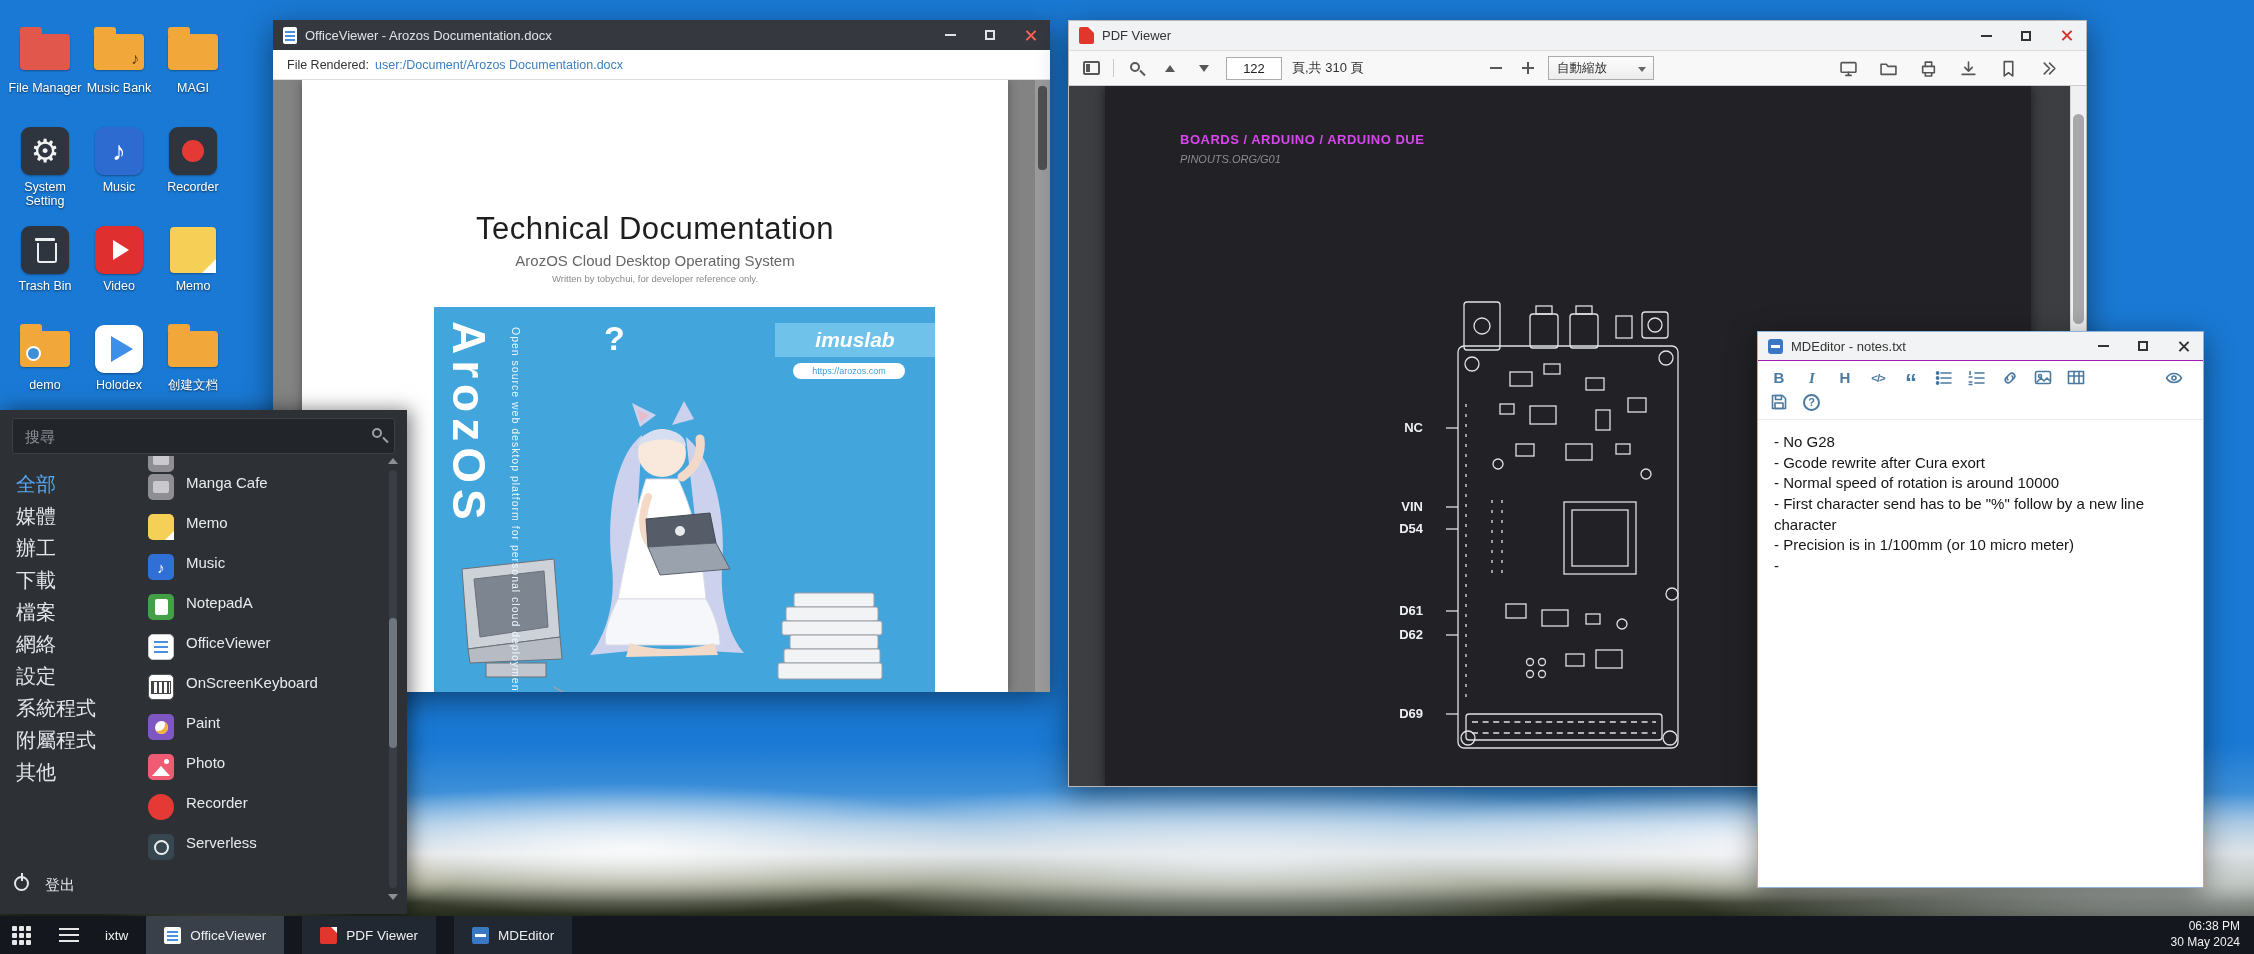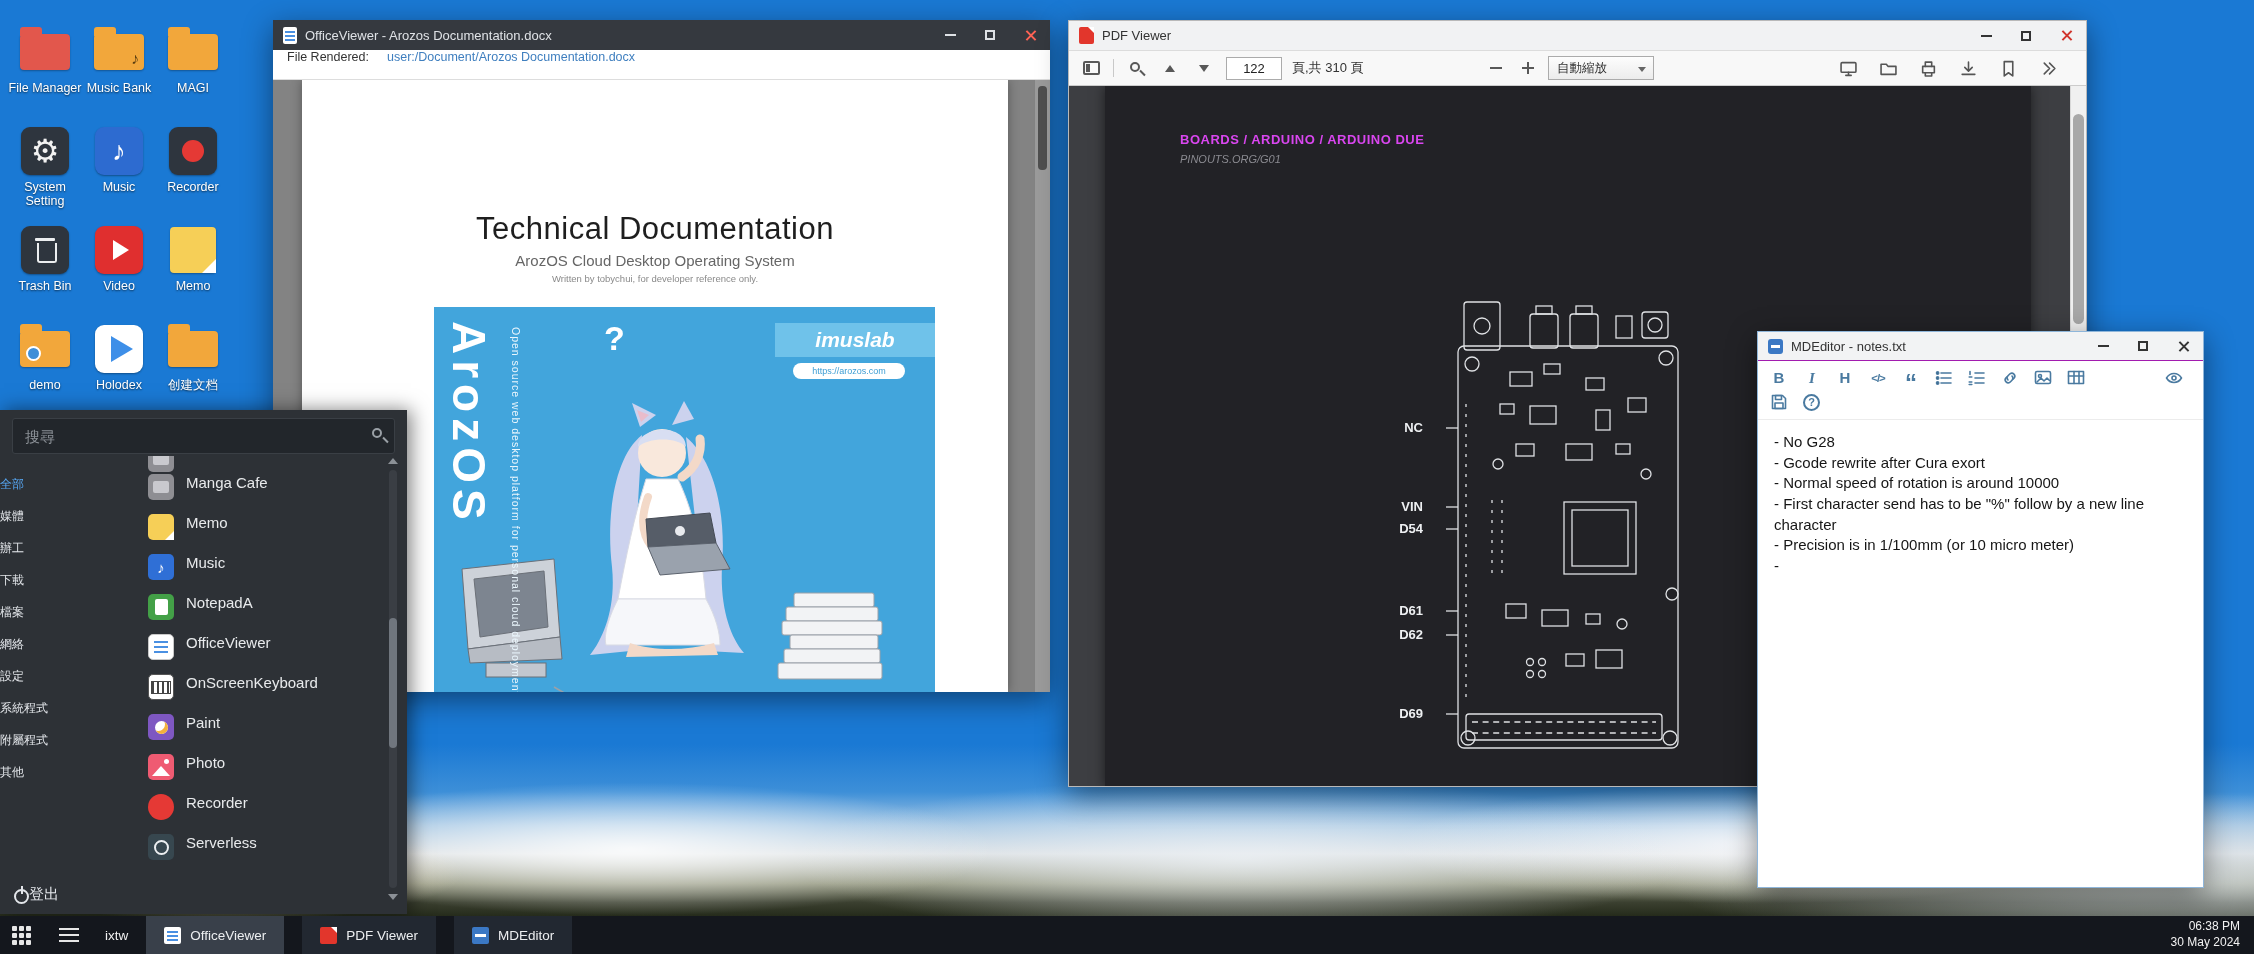--- a/index.html
+++ b/index.html
@@ -42,21 +42,21 @@
   .glyph-max{width:10px;height:10px;border:2px solid currentColor}
   .glyph-close{position:relative;width:13px;height:13px}
   .glyph-close::before,.glyph-close::after{content:"";position:absolute;left:6px;top:0;width:2px;height:13px;background:currentColor}
   .glyph-close::before{transform:rotate(45deg)}.glyph-close::after{transform:rotate(-45deg)}
   
   #office-win{left:273px;top:20px;width:777px;height:672px;background:#fff;z-index:2}
   .o-tbar{background:#35393f;color:#dfe2e6}
   .o-tbar .close-c{color:#ff6355}
   .o-icon{width:14px;height:17px;background:#fff;border-radius:2px;position:relative;flex:none}
   .o-icon::after{content:"";position:absolute;left:2px;top:4px;width:10px;height:2px;background:#4a90e2;box-shadow:0 4px 0 #4a90e2,0 8px 0 #4a90e2}
-  .filebar{height:30px;background:#fff;border-bottom:1px solid #ddd;display:flex;align-items:flex-start;padding-left:14px;font-size:12.5px;color:#333;gap:18px}
+  .filebar{height:30px;background:#fff;border-bottom:1px solid #ddd;display:flex;align-items:center;padding-left:14px;font-size:12.5px;color:#333;gap:6px}
   .filelink{color:#3f7fbf;cursor:pointer}
   .docarea{position:absolute;top:60px;left:0;right:0;bottom:0;background:#838383;overflow:hidden}
   .page{position:absolute;left:29px;top:0;width:706px;bottom:0;background:#fff;box-shadow:0 0 10px rgba(0,0,0,.35)}
   .doc-title{position:absolute;top:131px;width:100%;text-align:center;font-size:31px;font-weight:400;color:#1e1e1e;letter-spacing:.5px}
   .doc-sub{position:absolute;top:172px;width:100%;text-align:center;font-size:15px;color:#666}
   .doc-by{position:absolute;top:193px;width:100%;text-align:center;font-size:9.5px;color:#8a8a8a}
   .artblock{position:absolute;left:132px;top:227px;width:501px;height:441px;background:#42a5dc;overflow:hidden}
   .art-svg{position:absolute;inset:0}
   .v-title{position:absolute;left:12px;top:14px;writing-mode:vertical-rl;font-size:46px;font-weight:600;color:#fff;letter-spacing:6px;line-height:1}
   .v-cap{position:absolute;left:76px;top:20px;writing-mode:vertical-rl;font-size:10.5px;color:#eaf6fd;letter-spacing:1px}
@@ -131,21 +131,21 @@
   .ms-pos{position:absolute;right:20px;top:4px}
   
   #start-menu{position:absolute;left:0;top:410px;width:407px;height:504px;background:#2d3136;z-index:5;box-shadow:4px 0 18px rgba(0,0,0,.5)}
   .menu-search{position:absolute;left:12px;right:12px;top:8px;height:36px;background:#22262b;border:1px solid #3a3f45;border-radius:3px}
   .menu-search input{width:100%;height:100%;background:transparent;border:none;outline:none;color:#d6dade;font-size:15px;padding:0 38px 0 12px}
   .menu-search input::placeholder{color:#8b9096}
   .sch-ico{position:absolute;right:12px;top:9px;width:10px;height:10px;border:2px solid #9aa0a6;border-radius:50%}
   .sch-ico::after{content:"";position:absolute;left:8px;top:9px;width:7px;height:2px;background:#9aa0a6;transform:rotate(45deg)}
   .menu-body{position:absolute;top:44px;bottom:44px;left:0;right:0;display:flex}
   .menu-cats{width:140px;padding-top:14px}
-  .cat{height:32px;line-height:32px;font-size:12px;color:#e3e6ea;cursor:pointer}
+  .cat{height:32px;line-height:32px;font-size:20px;color:#e3e6ea;padding-left:16px;cursor:pointer}
   .cat.sel{color:#57a8f5}
   .menu-apps{flex:1;overflow:hidden;padding-top:2px}
   .app-row{height:40px;display:flex;align-items:flex-start;gap:12px;padding-left:8px;color:#e8eaec;font-size:15px;cursor:pointer}
   .app-row.partial{height:18px;overflow:hidden}
   .app-row.partial .ai{margin-top:-10px}
   .ai{width:26px;height:26px;border-radius:5px;position:relative;flex:none;display:flex;align-items:center;justify-content:center}
   .ai-manga{background:#8e8e93}.ai-manga::after{content:"";width:16px;height:12px;background:#c9c9ce;border-radius:2px}
   .ai-memo{background:#f6cf57}.ai-memo::after{content:"";position:absolute;right:0;bottom:0;border-style:solid;border-width:0 0 9px 9px;border-color:transparent transparent #fff transparent}
   .ai-music{background:#2f6fd6;color:#fff;font-size:15px}.ai-music::after{content:"♪"}
   .ai-notepad{background:#43a047}.ai-notepad::after{content:"";width:13px;height:16px;background:#fff;border-radius:2px}
@@ -154,21 +154,21 @@
   .ai-paint{background:#7e57c2}.ai-paint::after{content:"";width:13px;height:13px;border-radius:50%;background:#fff;box-shadow:inset -3px -3px 0 #f3b13c}
   .ai-photo{background:#ef5b72}.ai-photo::before{content:"";position:absolute;right:5px;top:5px;width:5px;height:5px;border-radius:50%;background:#fff}
   .ai-photo::after{content:"";position:absolute;left:4px;bottom:4px;border-left:9px solid transparent;border-right:9px solid transparent;border-bottom:10px solid #fff}
   .ai-recorder{background:#e53935;border-radius:50%}
   .ai-serverless{background:#37474f}.ai-serverless::after{content:"";width:11px;height:11px;border:2px solid #eceff1;border-radius:50%}
   .menu-scroll{position:absolute;right:8px;top:48px;bottom:14px;width:12px}
   .ms-track{position:absolute;left:2px;width:8px;top:12px;bottom:12px;background:#3a3e44;border-radius:4px}
   .ms-thumb{position:absolute;left:2px;width:8px;top:160px;height:130px;background:#70767e;border-radius:4px}
   .ms-up{position:absolute;left:1px;top:0;border-left:5px solid transparent;border-right:5px solid transparent;border-bottom:6px solid #8b9096}
   .ms-down{position:absolute;left:1px;bottom:0;border-left:5px solid transparent;border-right:5px solid transparent;border-top:6px solid #8b9096}
-  .logout{position:absolute;left:14px;bottom:10px;display:flex;align-items:flex-end;gap:0;color:#e3e6ea;font-size:15px;cursor:pointer}
+  .logout{position:absolute;left:14px;bottom:19px;display:flex;align-items:flex-start;gap:16px;color:#e3e6ea;font-size:15px;cursor:pointer}
   .pwr{width:15px;height:15px;border:2px solid #e3e6ea;border-radius:50%;position:relative}
   .pwr::after{content:"";position:absolute;left:50%;top:-5px;width:2px;height:8px;background:#e3e6ea;transform:translateX(-50%)}
   
   #taskbar{position:absolute;left:0;right:0;bottom:0;height:38px;background:#14171d;display:flex;align-items:center;z-index:10}
   .tb-grid{width:19px;height:19px;margin-left:12px;position:relative;cursor:pointer}
   .tb-grid::after{content:"";position:absolute;width:5px;height:5px;background:#e6e6e6;border-radius:1px;box-shadow:7px 0 0 #e6e6e6,14px 0 0 #e6e6e6,0 7px 0 #e6e6e6,7px 7px 0 #e6e6e6,14px 7px 0 #e6e6e6,0 14px 0 #e6e6e6,7px 14px 0 #e6e6e6,14px 14px 0 #e6e6e6}
   .tb-menu{width:20px;height:2px;background:#e6e6e6;margin-left:28px;position:relative;cursor:pointer}
   .tb-menu::before,.tb-menu::after{content:"";position:absolute;left:0;width:20px;height:2px;background:#e6e6e6}
   .tb-menu::before{top:-6px}.tb-menu::after{top:6px}
   .tb-user{margin-left:26px;color:#f0f0f0;font-size:13.5px;cursor:pointer}

